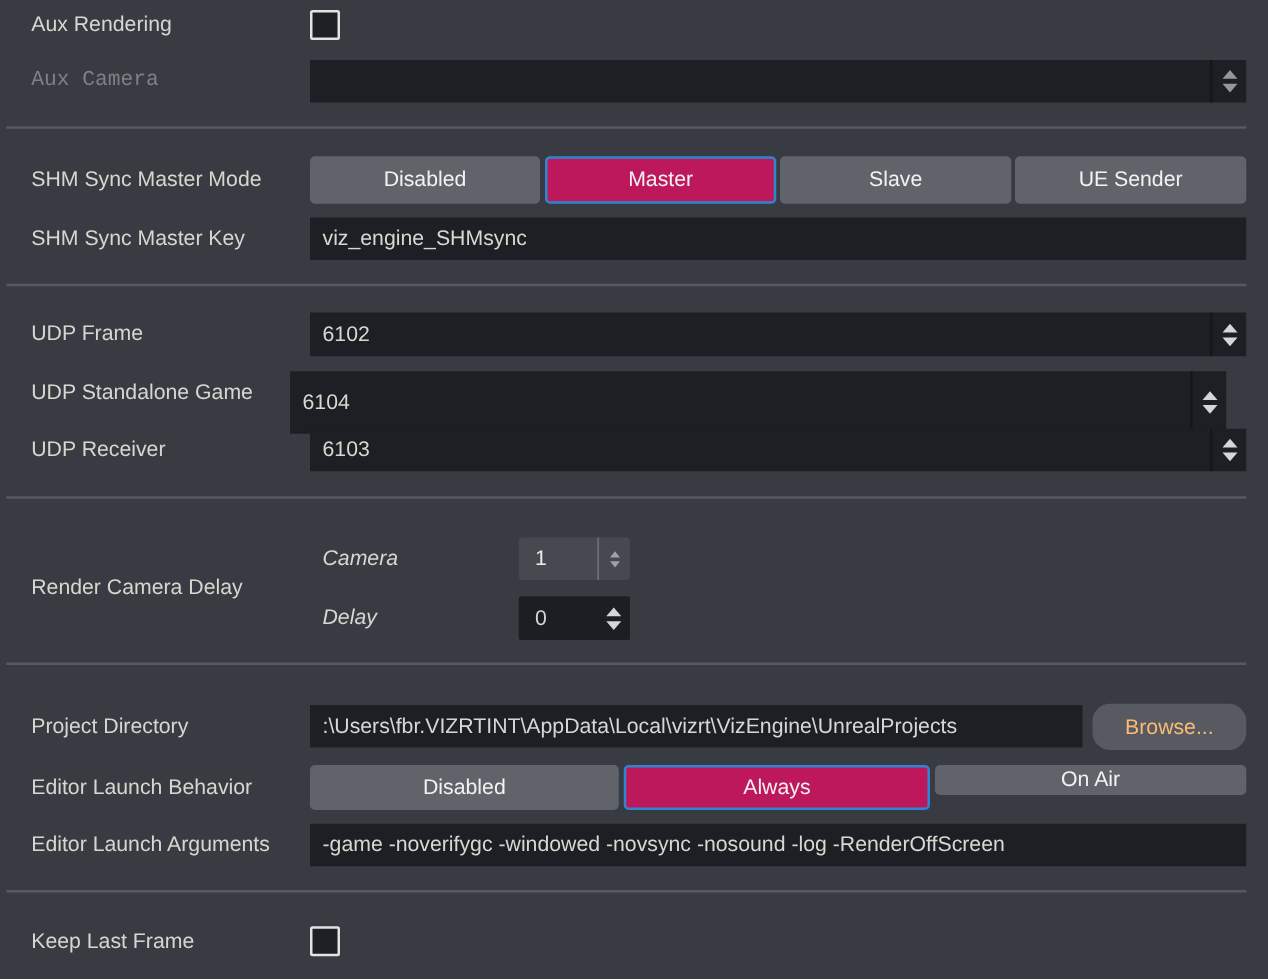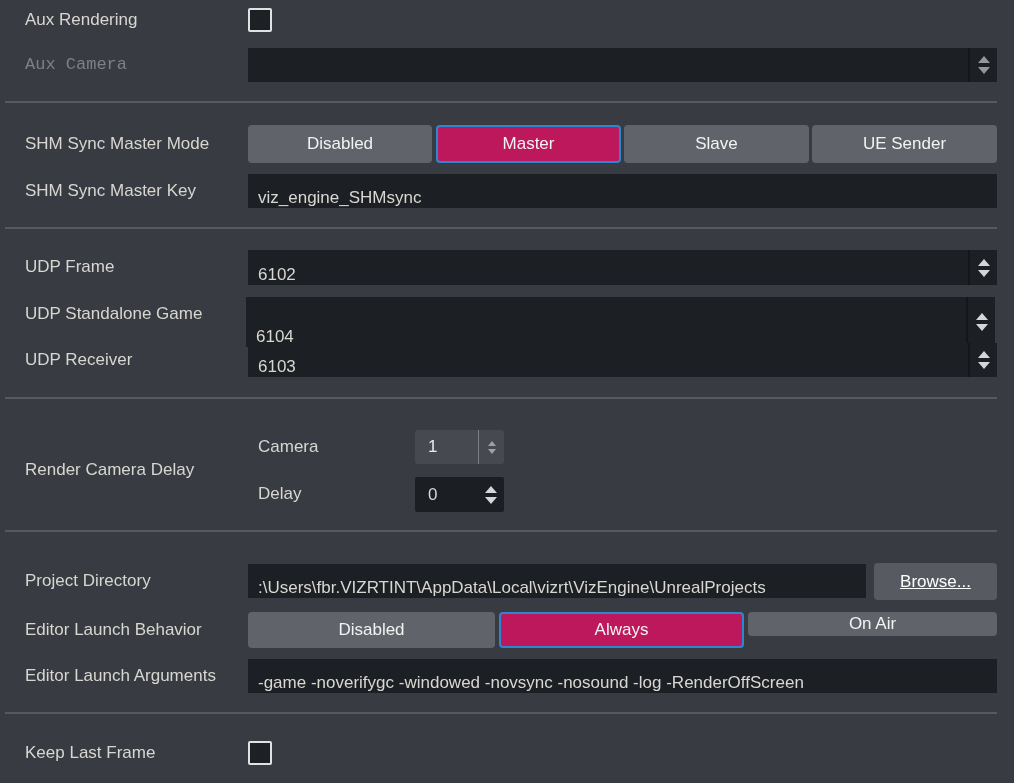--- a/index.html
+++ b/index.html
@@ -13,30 +13,30 @@
   }
   .label{
     position:absolute;left:5px;
     font-size:17px;line-height:22px;
     color:#d8d6d0;white-space:nowrap;margin-left:20px;
   }
   .label.disabled{color:#7d8084;font-family:Liberation Mono, monospace;}
   .sublabel{
     position:absolute;
     font-size:17px;line-height:22px;
-    color:#d8d6d0;white-space:nowrap;
+    color:#d8d6d0;white-space:nowrap;font-style:italic;
   }
   .sep{
     position:absolute;left:5px;width:992px;height:2px;
     background:#565a60;
   }
   .field{
     position:absolute;
     background:#1c1f24;
-    display:flex;align-items:flex-end;
+    display:flex;align-items:center;
     font-size:17px;color:#d9d7d1;
     box-sizing:border-box;
   }
   .field .text{
     padding-left:10px;white-space:nowrap;overflow:hidden;
   }
   .spincol{
     position:absolute;right:0;top:0;bottom:0;width:27px;
     border-left:2px solid #14161a;
     display:flex;flex-direction:column;align-items:center;justify-content:center;
@@ -60,22 +60,22 @@
     border:2px solid #2e86d1;
   }
   .checkbox{
     position:absolute;width:20px;height:20px;
     border:2px solid #e2e2e2;background:#1d2126;border-radius:2px;
     cursor:pointer;
   }
   .pushbtn{
     position:absolute;
     display:flex;align-items:center;justify-content:center;
-    background:#575b61;border-radius:4px;
-    color:#ffffff;font-size:17px;cursor:pointer;text-decoration:underline;
+    background:#575b61;border-radius:14px;
+    color:#fdba74;font-size:17px;cursor:pointer;
   }
   .minispin{
     position:absolute;
     background:#46494f;border-radius:3px;
     display:flex;align-items:center;
     font-size:17px;color:#eceaea;
     box-sizing:border-box;
   }
   .minispin .text{padding-left:13px;}
   .minispin .spincol{border-left:1px solid #7a7d82;width:25px;gap:3px;background:transparent;}
@@ -124,21 +124,21 @@
   <div class="label" style="top:256px">UDP Frame</div>
   <div class="field" style="left:248px;top:250px;width:749px;height:35px">
     <span class="text">6102</span>
     <span class="spincol">
       <span class="arr-up"></span>
       <span class="arr-dn"></span>
     </span>
   </div>
 
   <div class="label" style="top:303px">UDP Standalone Game</div>
-  <div class="field" style="left:246px;top:297px;width:749px;height:50px">
+  <div class="field" style="left:232px;top:297px;width:749px;height:50px">
     <span class="text">6104</span>
     <span class="spincol">
       <span class="arr-up"></span>
       <span class="arr-dn"></span>
     </span>
   </div>
 
   <div class="label" style="top:349px">UDP Receiver</div>
   <div class="field" style="left:248px;top:343px;width:749px;height:34px">
     <span class="text">6103</span>

